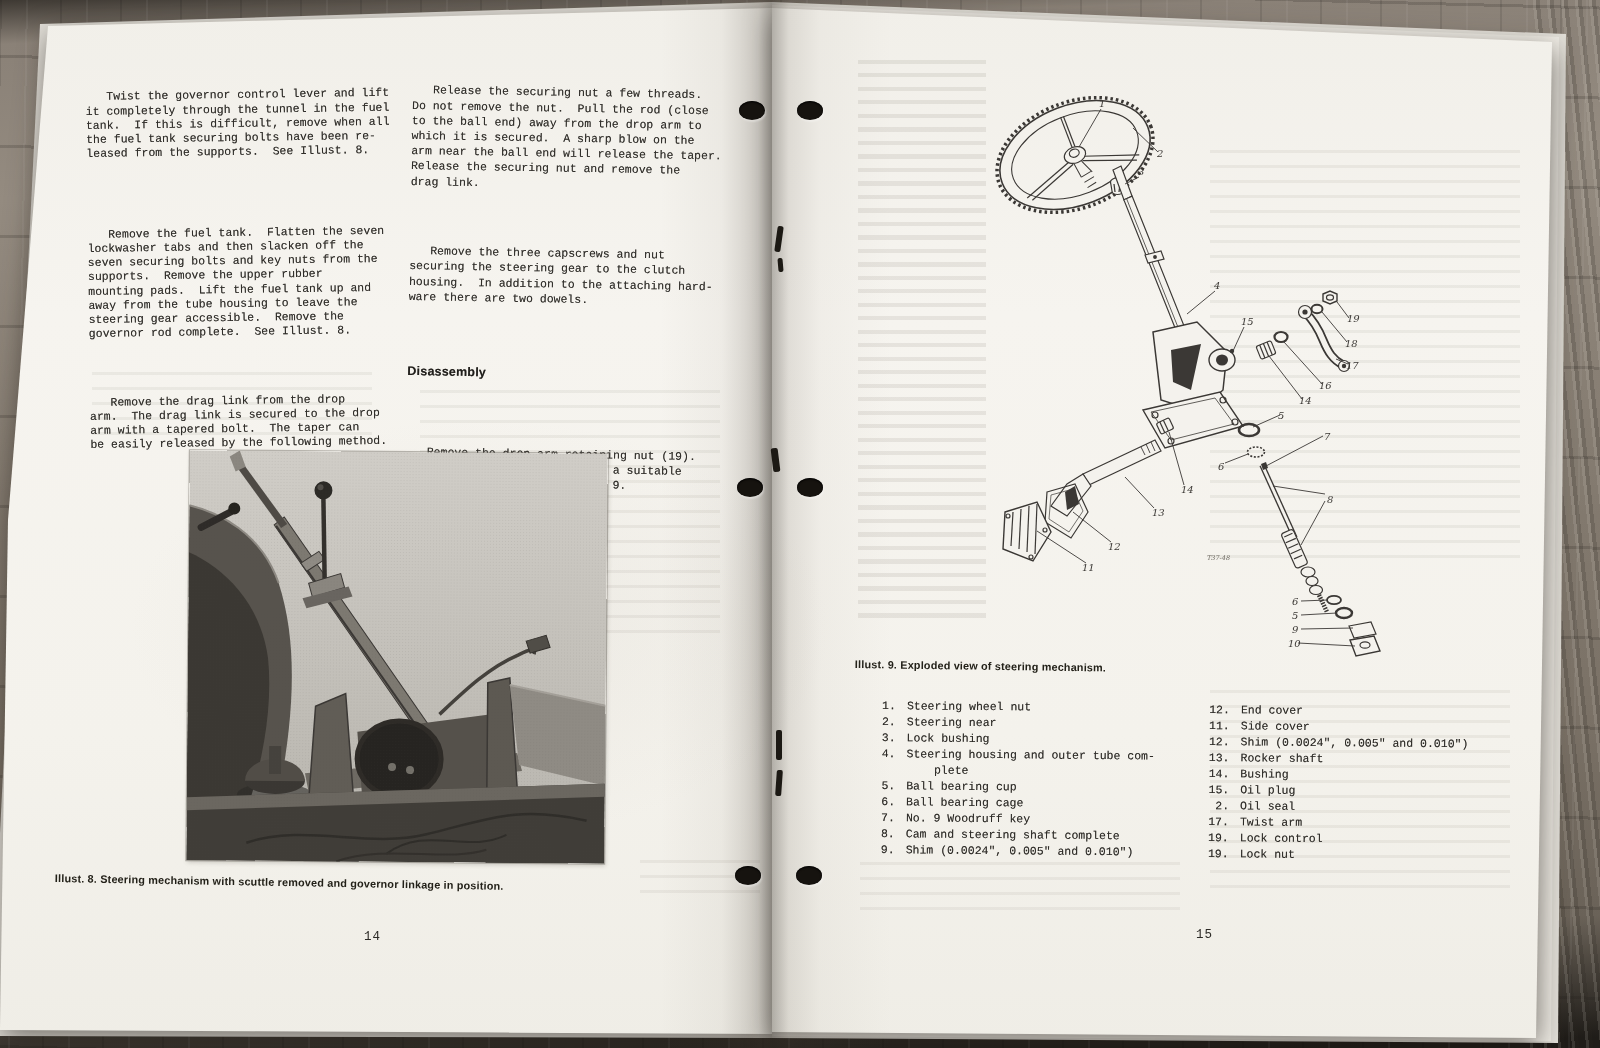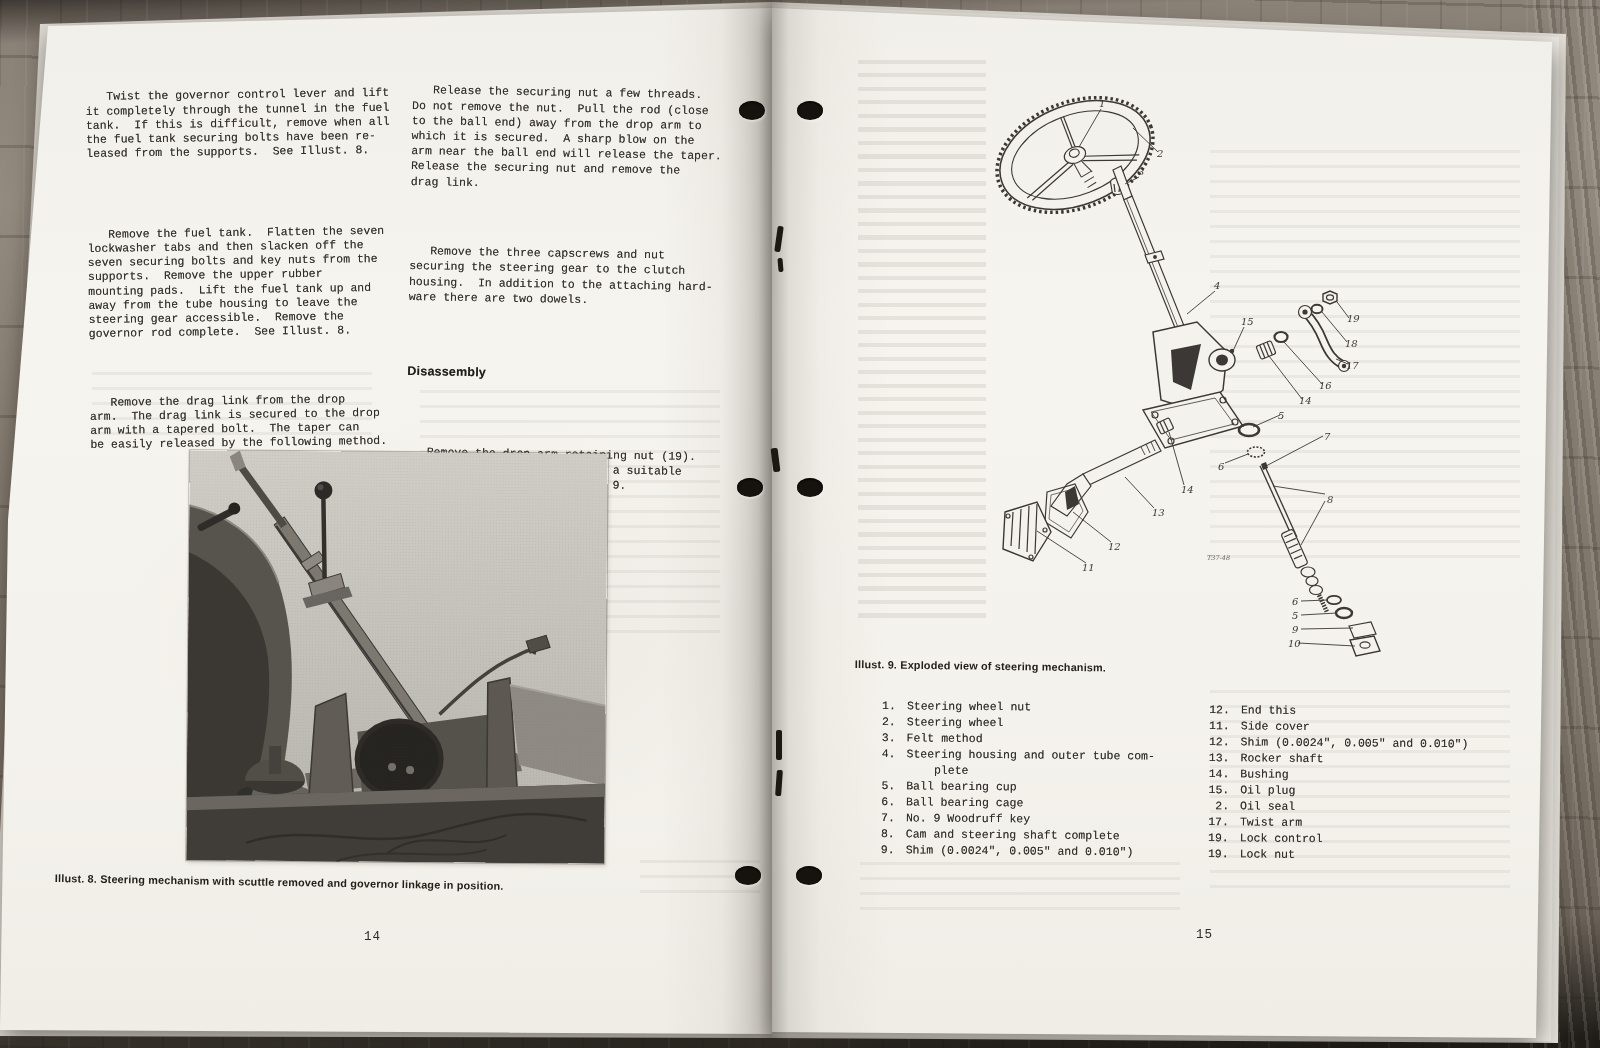--- a/index.html
+++ b/index.html
@@ -355,25 +355,25 @@
 
     <div class="caption" style="left:855px;top:658px;width:420px;transform:rotate(.8deg);transform-origin:0 0">Illust. 9.  Exploded view of steering mechanism.</div>
 
     <div class="plist" style="left:868px;top:698px;width:320px;transform:rotate(.5deg);transform-origin:0 0">
       <div class="pl-row">
             <span class="pl-num">1.</span>
             <span class="pl-label">Steering wheel nut</span>
           </div>
       <div class="pl-row">
             <span class="pl-num">2.</span>
-            <span class="pl-label">Steering wheel</span>
+            <span class="pl-label">Steering near</span>
           </div>
       <div class="pl-row">
             <span class="pl-num">3.</span>
-            <span class="pl-label">Felt method</span>
+            <span class="pl-label">Lock bushing</span>
           </div>
       <div class="pl-row">
             <span class="pl-num">4.</span>
             <span class="pl-label">Steering housing and outer tube com-
     plete</span>
           </div>
       <div class="pl-row">
             <span class="pl-num">5.</span>
             <span class="pl-label">Ball bearing cup</span>
           </div>
@@ -391,21 +391,21 @@
           </div>
       <div class="pl-row">
             <span class="pl-num">9.</span>
             <span class="pl-label">Shim (0.0024", 0.005" and 0.010")</span>
           </div>
     </div>
 
     <div class="plist" style="left:1198px;top:702px;width:330px;transform:rotate(.5deg);transform-origin:0 0">
       <div class="pl-row">
             <span class="pl-num" style="width:32px">12.</span>
-            <span class="pl-label">End this</span>
+            <span class="pl-label">End cover</span>
           </div>
       <div class="pl-row">
             <span class="pl-num" style="width:32px">11.</span>
             <span class="pl-label">Side cover</span>
           </div>
       <div class="pl-row">
             <span class="pl-num" style="width:32px">12.</span>
             <span class="pl-label">Shim (0.0024", 0.005" and 0.010")</span>
           </div>
       <div class="pl-row">

